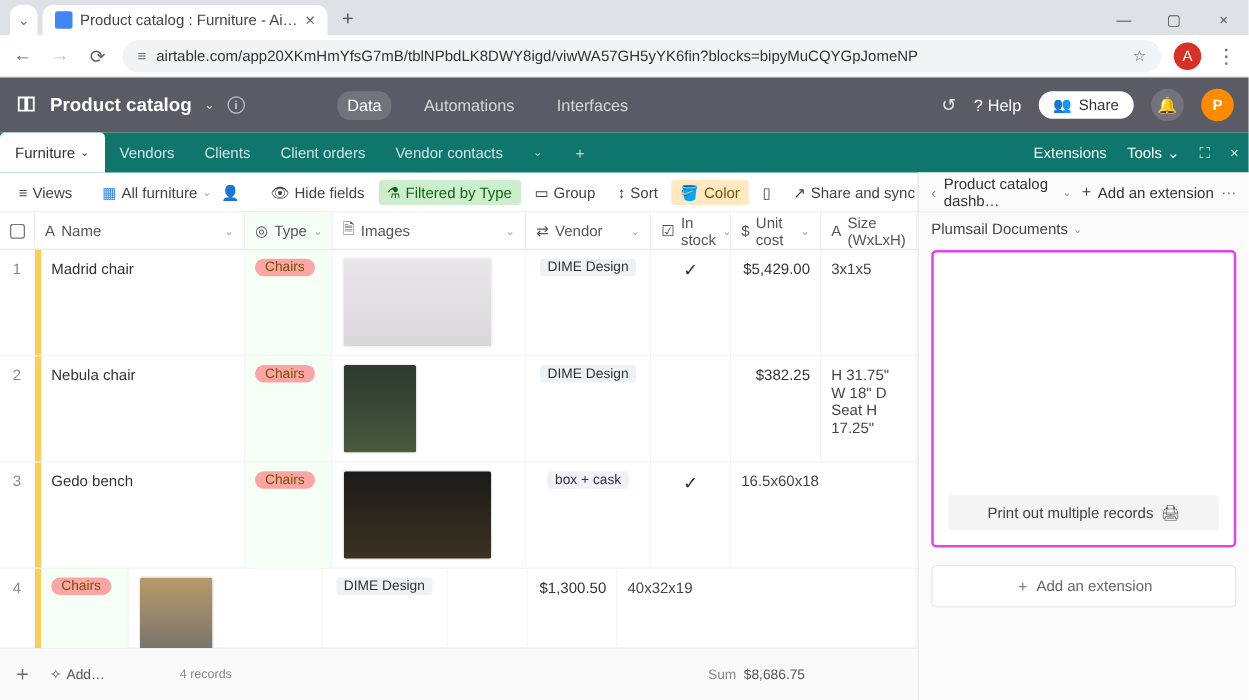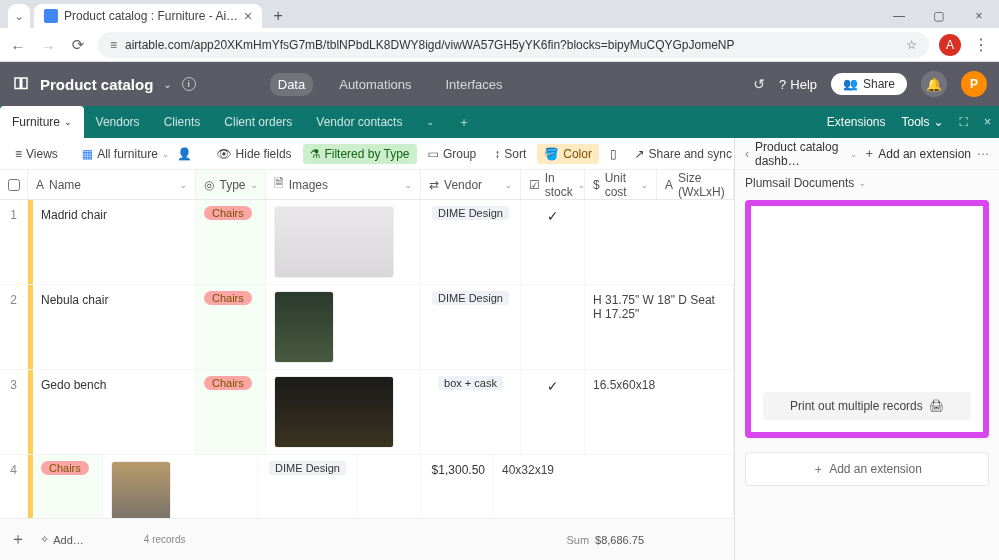--- a/index.html
+++ b/index.html
@@ -95,21 +95,21 @@
 .gf-rec { color:#888; font-size:10px;margin-left:46px; }
 .gf-sum { margin-left: auto; display:flex; gap:6px; margin-right: 80px; }
 .gf-sum .lbl { color:#888; }
 
 
 .rp-header { height: 32px; display: flex; align-items: center; padding: 0 10px; gap: 6px; border-bottom: 1px solid #eee; font-size: 12px; }
 .rp-title { flex:1; display:flex; align-items:center; gap:5px; overflow:hidden; }
 .rp-add { display:flex; align-items:center; gap:3px; color:#333; cursor:pointer; font-size:12px; }
 .rp-more { color:#777; }
 .rp-sub { height: 26px; display:flex; align-items:center; padding: 0 10px; font-size: 12px; color:#444; gap:4px; }
-.rp-box { margin: 4px 10px; border: 6px solid #d946ef; border-radius: 4px; height: 238px; position:relative; background:#fff;padding-left:26px; }
+.rp-box { margin: 4px 10px; border: 2px solid #d946ef; border-radius: 4px; height: 238px; position:relative; background:#fff;padding-left:26px; }
 .rp-print { position:absolute; left:12px; right:12px; bottom:12px; height:28px; background:#f4f4f4; border-radius:3px; display:flex; align-items:center; justify-content:center; gap:6px; font-size:12px; color:#444; }
 .rp-addbox { margin: 10px; border: 1px solid #e6e6e6; border-radius: 4px; height: 34px; display:flex; align-items:center; justify-content:center; gap:5px; color:#666; font-size:12px; background:#fff; }
 
 input[type=checkbox]{ width:12px; height:12px; }
 
 
 svg { display:block; }
 </style>
 </head>
 <body>
@@ -293,31 +293,34 @@
         <div class="grid-row">
           <div class="gc rownum">1</div>
           <div class="gc colorbar"></div>
           <div class="gc name">Madrid chair</div>
           <div class="gc type"><span class="type-chip">Chairs</span></div>
           <div class="gc img">
             <div class="img-thumb" style="width:120px;background:linear-gradient(#e9e7ea,#d9d7da);"></div>
           </div>
           <div class="gc vendor"><span class="vendor-chip">DIME Design</span></div>
           <div class="gc stock">✓</div>
+          <div class="gc cost">$5,429.00</div>
+          <div class="gc size">3x1x5</div>
         </div>
         <div class="grid-row">
           <div class="gc rownum">2</div>
           <div class="gc colorbar"></div>
           <div class="gc name">Nebula chair</div>
           <div class="gc type"><span class="type-chip">Chairs</span></div>
           <div class="gc img">
             <div class="img-thumb" style="width:60px;background:linear-gradient(#2b3a2e,#4a5a3f);"></div>
           </div>
           <div class="gc vendor"><span class="vendor-chip">DIME Design</span></div>
           <div class="gc stock"></div>
+          <div class="gc cost">$382.25</div>
           <div class="gc size">H 31.75" W 18" D Seat H 17.25"</div>
         </div>
         <div class="grid-row">
           <div class="gc rownum">3</div>
           <div class="gc colorbar"></div>
           <div class="gc name">Gedo bench</div>
           <div class="gc type"><span class="type-chip">Chairs</span></div>
           <div class="gc img">
             <div class="img-thumb" style="width:120px;background:linear-gradient(#1a1a1a,#3a3320);"></div>
           </div>

